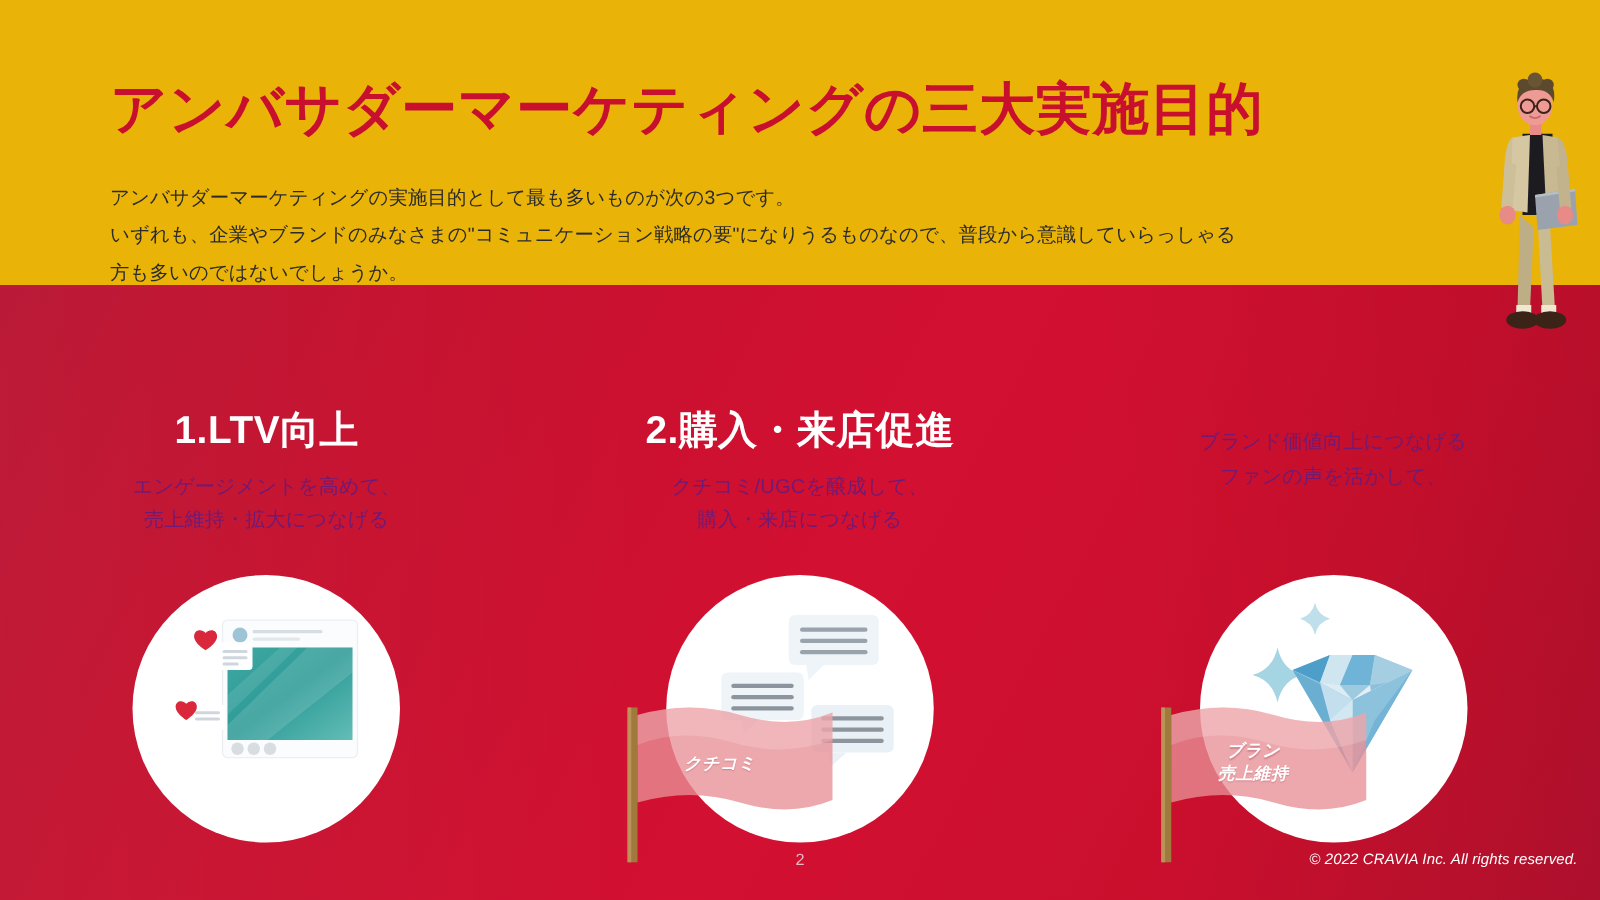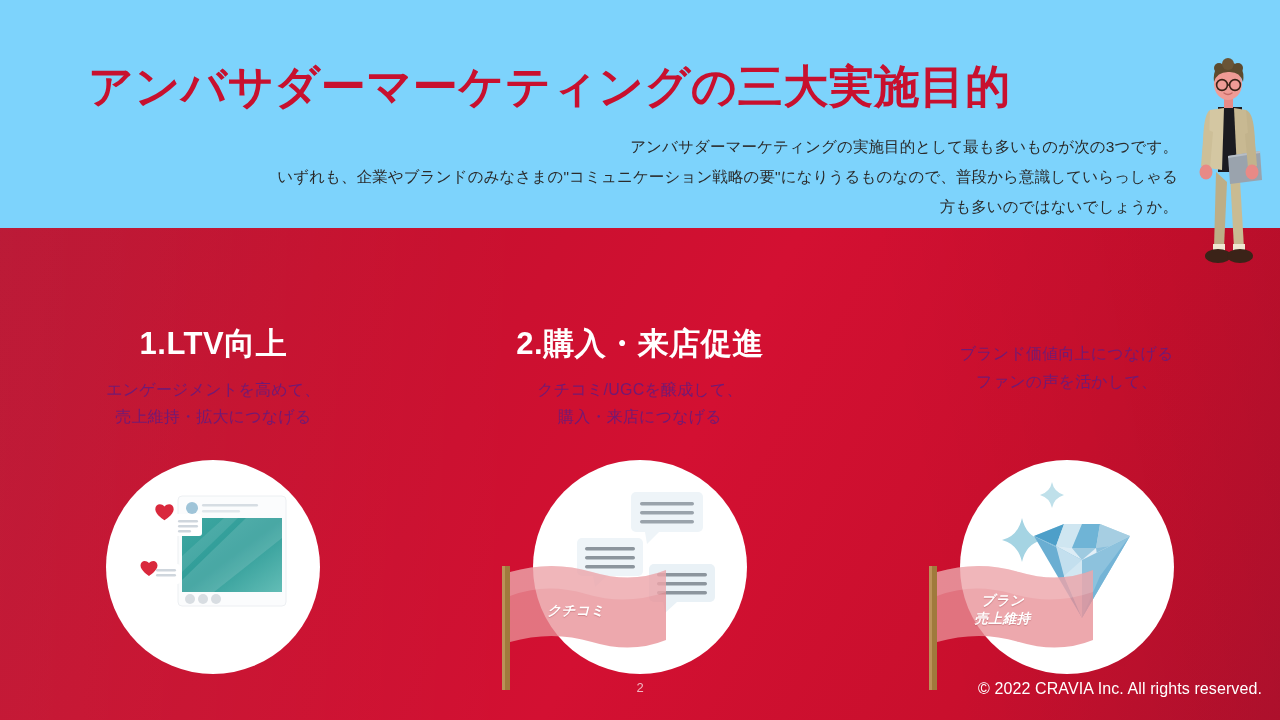--- a/index.html
+++ b/index.html
@@ -5,28 +5,28 @@
 <style>
   html,body{margin:0;padding:0;}
   body{
     width:1280px;height:720px;overflow:hidden;background:#ffffff;
     font-family:"Liberation Sans","DejaVu Sans",sans-serif;
     -webkit-font-smoothing:antialiased;
   }
   .slide{position:relative;width:1280px;height:720px;background:#fff;overflow:hidden;}
 
   
-  .header{position:absolute;left:0;top:0;width:1280px;height:228px;background:#7dd3fc;z-index:4;text-align:right;}
+  .header{position:absolute;left:0;top:0;width:1280px;height:228px;background:#eab308;z-index:4;}
   .title{
     position:absolute;left:88px;top:62px;
     font-size:45px;font-weight:700;letter-spacing:0.5px;
     color:#c8102e;white-space:nowrap;line-height:1.1;
   }
   .lead{
-    position:absolute;left:88px;top:132px;width:1090px;
+    position:absolute;left:88px;top:144px;width:1090px;
     font-size:15.5px;line-height:1.95;color:#2b2b2b;letter-spacing:0.1px;
   }
   .lead p{margin:0;}
 
   
   .person{position:absolute;left:1180px;top:52px;width:96px;height:222px;z-index:6;}
   .person svg{display:block;width:96px;height:222px;}
 
   
   .redpanel{
@@ -83,21 +83,21 @@
   }
   .flag-label span{display:block;}
 
   
   .pagenum{
     position:absolute;left:0;top:680px;width:1280px;text-align:center;
     font-size:13px;color:#f0b8c2;z-index:7;
   }
   .copyright{
     position:absolute;right:18px;top:680px;
-    font-size:16px;color:#ffffff;letter-spacing:0.1px;z-index:7;
+    font-size:12px;color:#ffffff;letter-spacing:0.1px;z-index:7;font-style:italic;
   }
 </style>
 </head>
 <body>
 
 <div class="slide">
 
   <div class="header">
     <div class="title">アンバサダーマーケティングの三大実施目的</div>
     <div class="lead">

